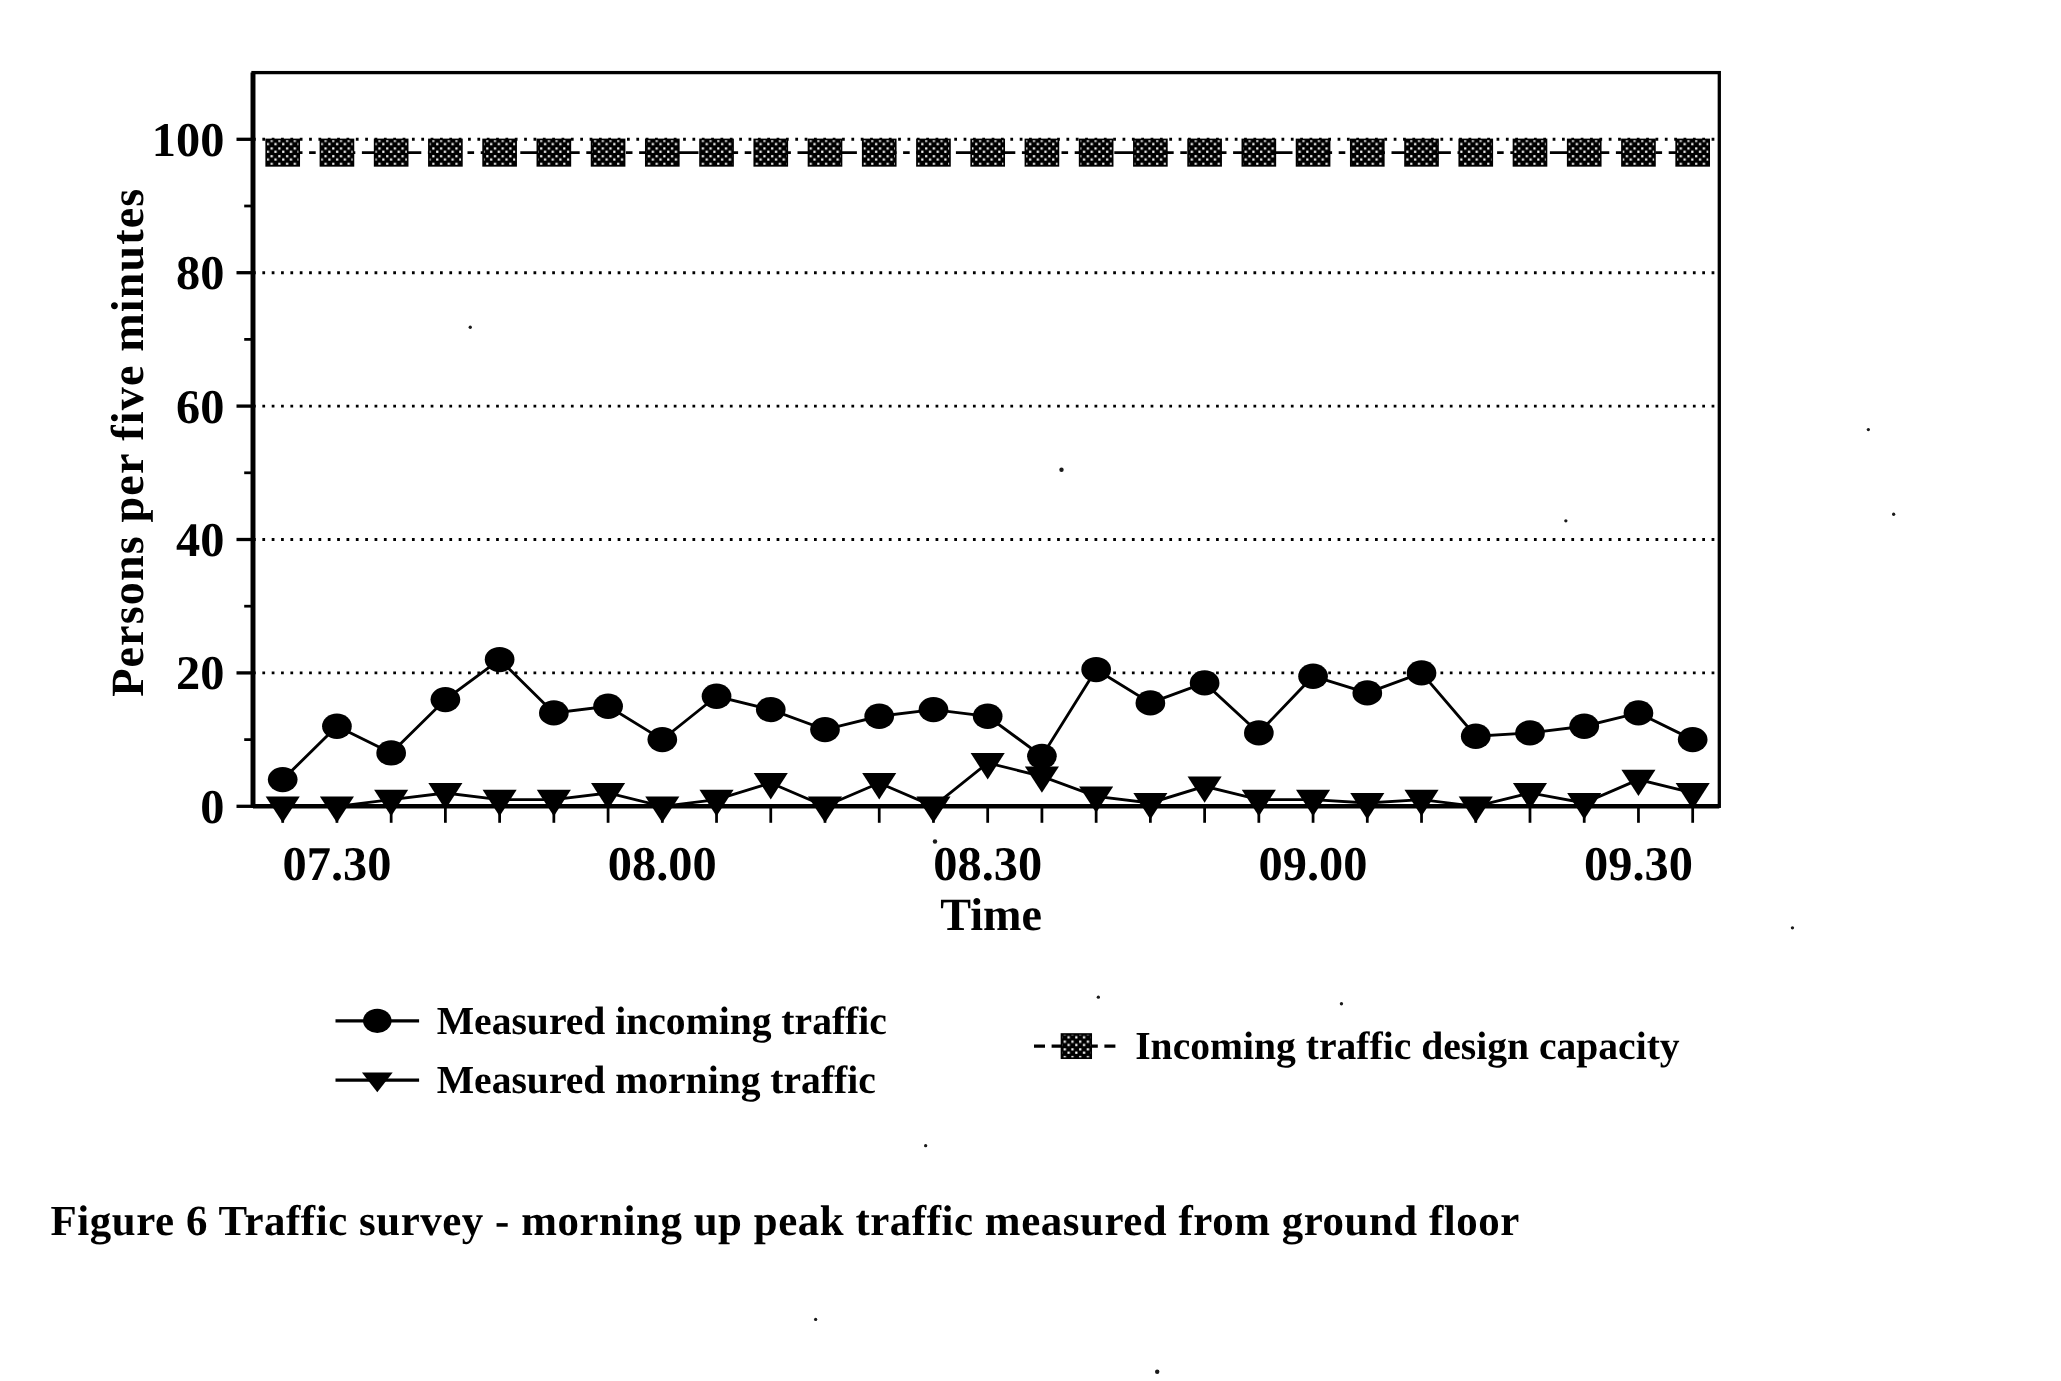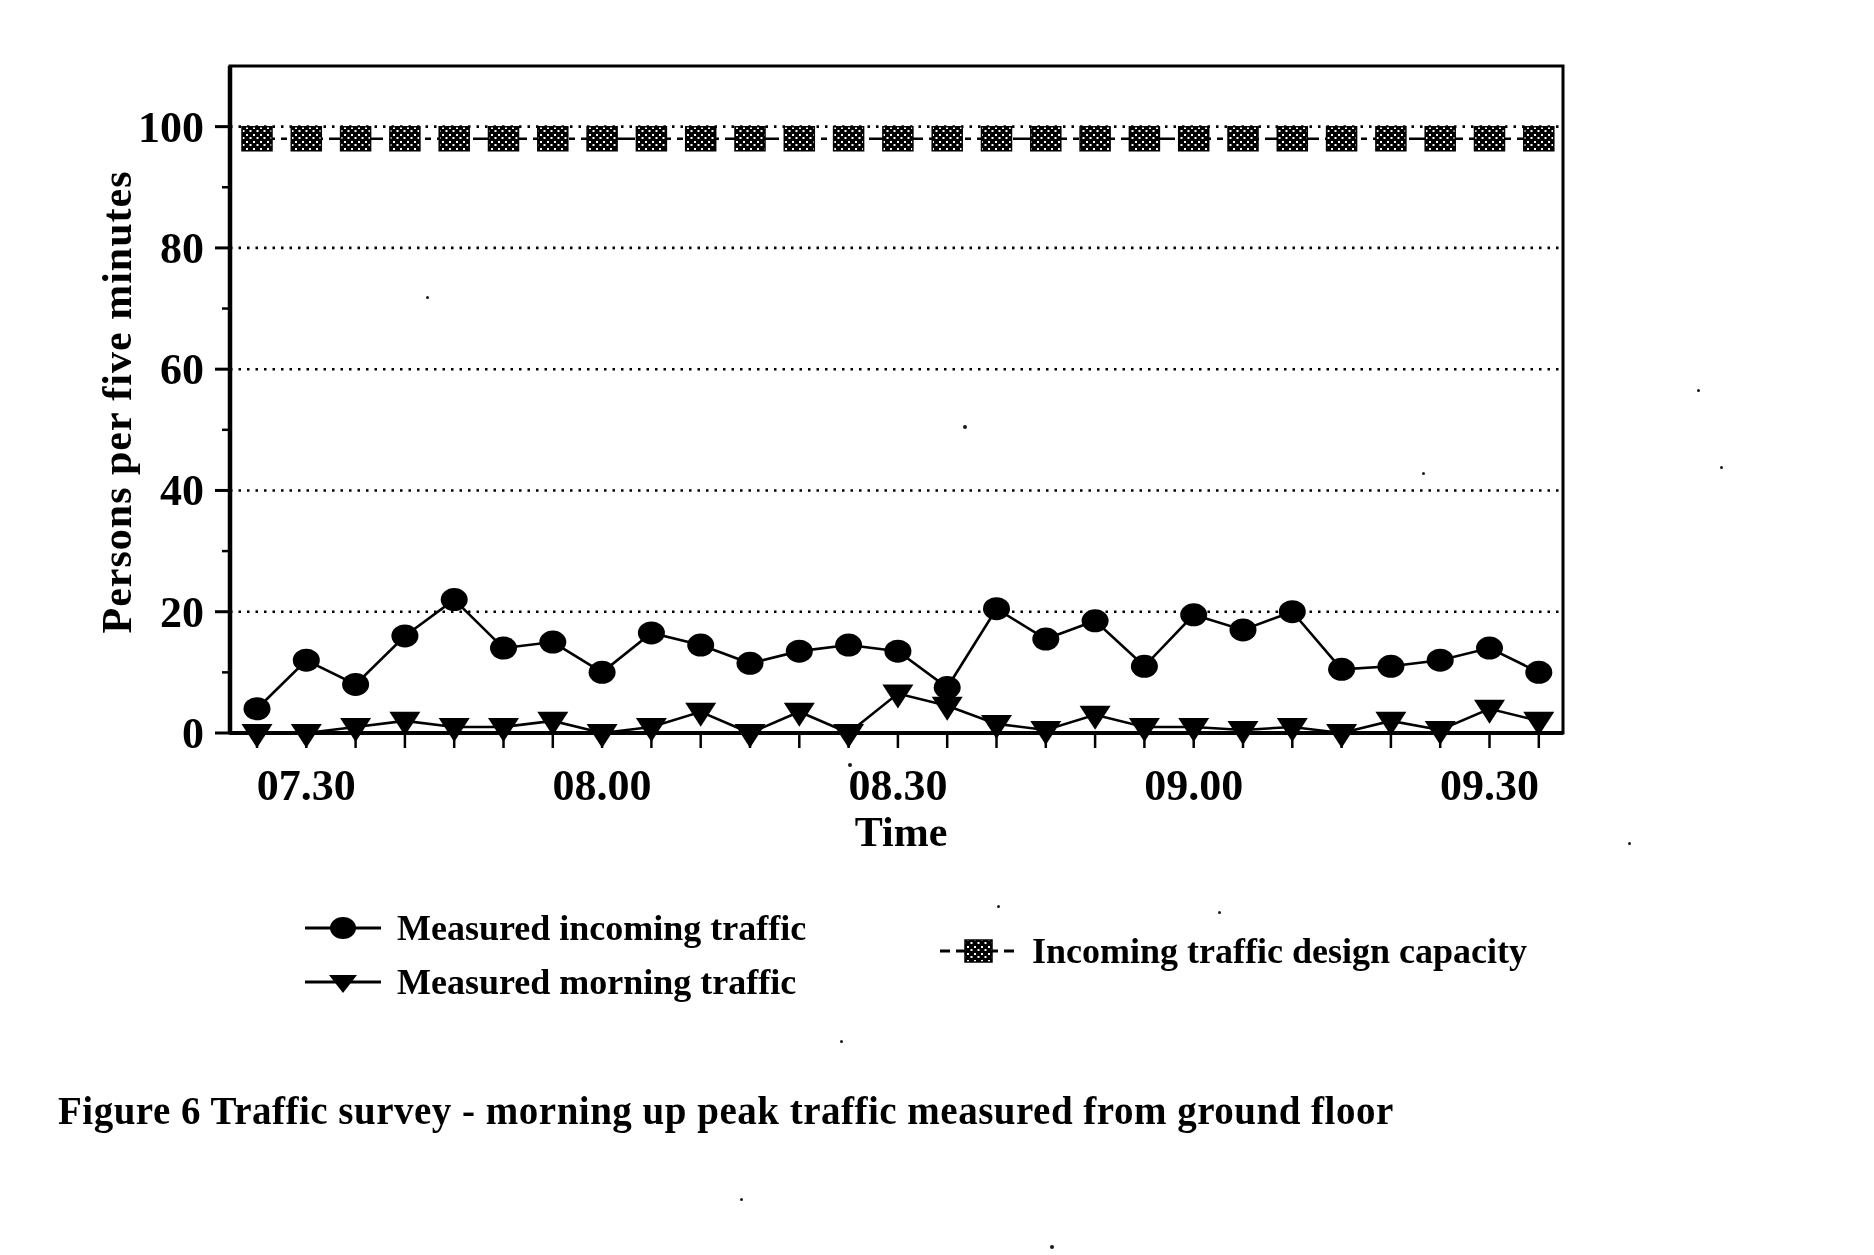--- a/index.html
+++ b/index.html
@@ -25,21 +25,21 @@
   .legend-item{
     position:absolute;display:flex;align-items:center;gap:14px;
     font-size:36px;font-weight:bold;white-space:nowrap;height:44px;
   }
   .legend-item svg{flex:0 0 auto;display:block;}
   .li-incoming{left:303px;top:906px;}
   .li-capacity{left:938px;top:906px;margin-top:23px;}
   .li-outgoing{left:303px;top:960px;}
   .caption{
     position:absolute;left:46px;top:1088px;
-    font-size:39px;font-weight:bold;white-space:nowrap;letter-spacing:.5px;margin-left:12px;
+    font-size:39px;font-weight:bold;white-space:nowrap;letter-spacing:.5px;
   }
   .speck{position:absolute;background:#1a1a1a;border-radius:50%;}
 </style>
 </head>
 <body>
 
 <div class="page">
 
   <svg id="chart-svg" viewBox="0 0 1874 1255" xmlns="http://www.w3.org/2000/svg">
     <defs>

